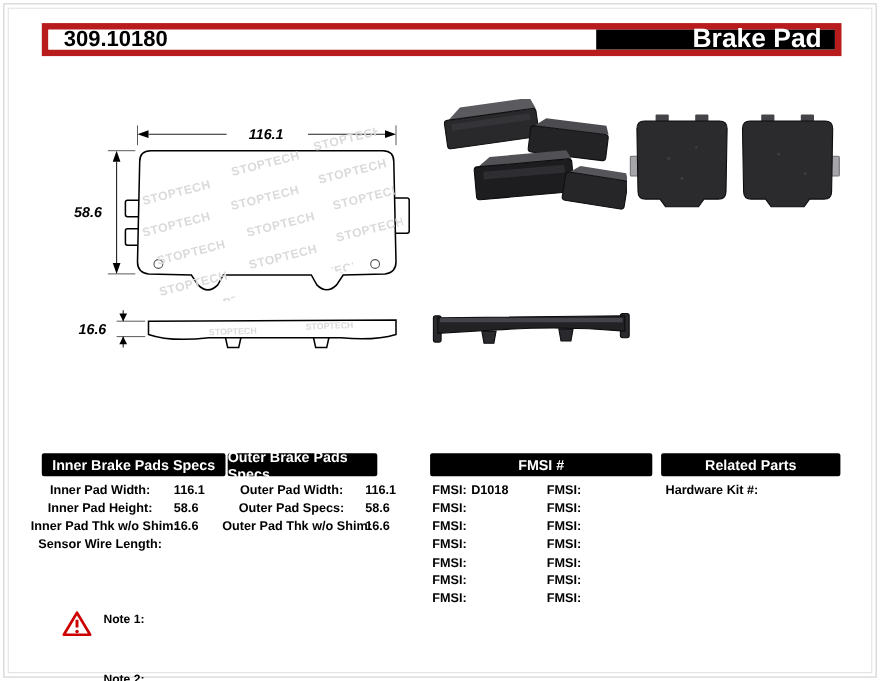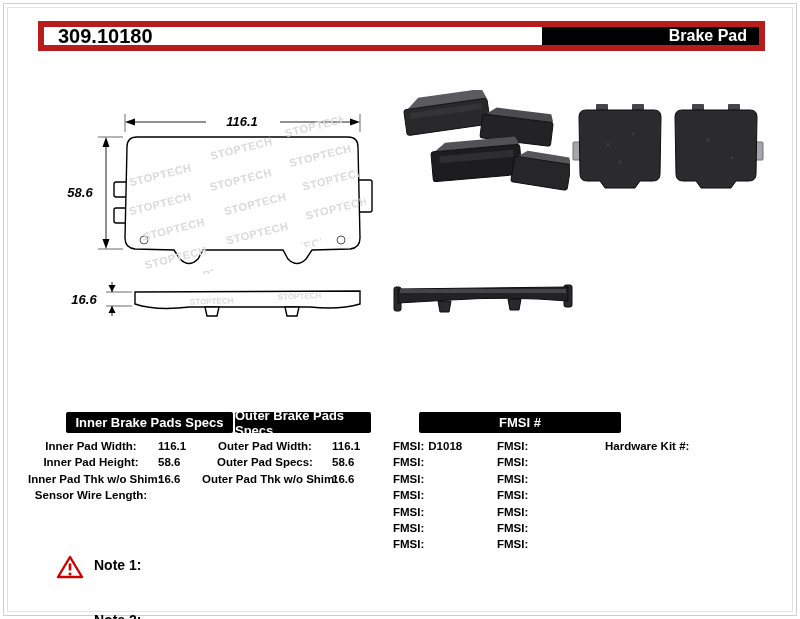--- a/index.html
+++ b/index.html
@@ -8,42 +8,42 @@
   .frame1{position:absolute;inset:3px;border:1px solid #cfcfcf;pointer-events:none;}
   .frame2{position:absolute;inset:7px;border:1px solid #e3e3e3;pointer-events:none;}
   .abs{position:absolute;}
 
   
   .header{position:absolute;left:38px;top:21px;width:727px;height:30px;display:flex;
           border:6px solid #b91c1c;box-sizing:border-box;}
   .hdr-left{flex:1;display:flex;align-items:center;padding-left:14px;
             font-size:20px;font-weight:bold;background:#fff;}
   .hdr-right{width:205px;background:#000;color:#fff;display:flex;align-items:center;
-             justify-content:flex-end;padding-right:12px;font-size:16px;font-weight:bold;}
+             justify-content:flex-end;padding-right:12px;font-size:24px;font-weight:bold;}
 
   
   .spec-head{position:absolute;top:412px;height:21px;background:#000;color:#fff;
              font-size:13px;font-weight:bold;display:flex;align-items:center;
-             justify-content:center;border-radius:2px;margin-left:28px;}
+             justify-content:center;border-radius:2px;}
   .spec-col{position:absolute;top:438px;font-size:11.5px;line-height:16.4px;font-weight:bold;}
   .spec-row{display:flex;white-space:nowrap;}
   .spec-label{display:inline-block;text-align:center;}
   .lab126{width:126px;}
   .spec-value{margin-left:4px;}
 
   
   svg text{font-family:"Liberation Sans",sans-serif;}
   .dim{font-size:13px;font-weight:bold;font-style:italic;fill:#000;}
   .wm{font-size:11px;font-weight:bold;fill:#dadada;letter-spacing:.5px;}
   .wm-s{font-size:8px;font-weight:bold;fill:#dadada;}
   .dline{stroke:#222;stroke-width:1;}
   .eline{stroke:#444;stroke-width:.8;}
   .outl{fill:#fff;stroke:#000;stroke-width:1.4;}
 
-  .note-label{position:absolute;left:94px;font-size:14px;font-weight:bold;}
+  .note-label{position:absolute;left:94px;font-size:11px;font-weight:bold;}
 </style>
 </head>
 <body>
 
 <div class="page">
   <div class="frame1"></div>
   <div class="frame2"></div>
 
   <div class="header">
     <div class="hdr-left">309.10180</div>
@@ -174,20 +174,21 @@
     <rect x="174" y="10" width="8" height="22" rx="2" fill="#2a2a2e" stroke="#0c0c0e"></rect>
     <path d="M8,14 L178,12 L178,26 Q120,21 60,25 L8,28 Z" fill="#222225" stroke="#0c0c0e"></path>
     <rect x="10" y="14" width="166" height="4" fill="#4e4e54" opacity="0.8"></rect>
     <path d="M48,26 h13 l-2,11 h-9 Z" fill="#2a2a2e" stroke="#0c0c0e"></path>
     <path d="M118,24 h13 l-2,11 h-9 Z" fill="#2a2a2e" stroke="#0c0c0e"></path>
   </svg>
 
   <div class="spec-head" style="left:38px;width:167px;">Inner Brake Pads Specs</div>
   <div class="spec-head" style="left:207px;width:136px;">Outer Brake Pads Specs</div>
   <div class="spec-head" style="left:391px;width:202px;">FMSI #</div>
+  <div class="spec-head" style="left:601px;width:163px;">Related Parts</div>
 
   <div class="spec-col" style="left:28px;">
     <div class="spec-row">
       <span class="spec-label lab126">Inner Pad Width:</span>
       <span class="spec-value">116.1</span>
     </div>
     <div class="spec-row">
       <span class="spec-label lab126">Inner Pad Height:</span>
       <span class="spec-value">58.6</span>
     </div>

